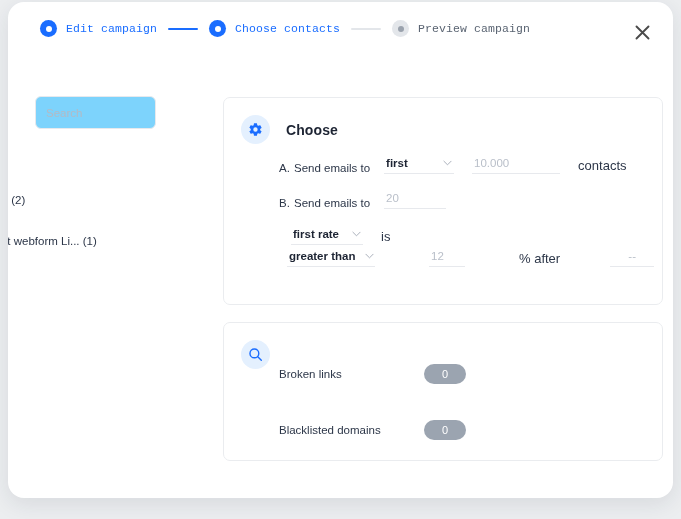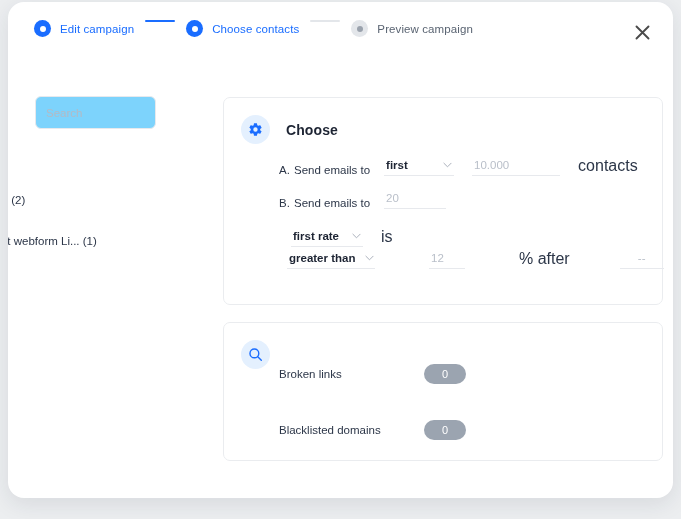--- a/index.html
+++ b/index.html
@@ -23,23 +23,25 @@
     height: 496px;
     background: #ffffff;
     border-radius: 16px;
     box-shadow: 0 6px 22px rgba(25,35,60,.10);
     overflow: hidden;
   }
 
   
   .stepper {
     position: absolute;
-    left: 26px;
+    left: 32px;
     top: 18px;
     display: flex;
+    align-items: center;
+    font-family: Liberation Mono, monospace;
   }
   .step { display: flex; align-items: center; }
   .step-dot {
     width: 17px; height: 17px;
     border-radius: 50%;
     display: flex; align-items: center; justify-content: center;
     flex: 0 0 auto;
   }
   .step-dot.active {
     background: #1a6dff;
@@ -200,21 +202,21 @@
 
   .f-first   { width: 70px; margin-left: 14px; }
   .f-amount  { width: 88px; margin-left: 12px; }
   .f-twenty  { width: 62px; margin-left: 14px; }
   .f-openrate{ width: 72px; margin-left: 12px; }
   .f-greater { width: 88px; }
   .f-percent { width: 36px; margin-left: 12px; }
   .f-dash    { width: 44px; margin-left: 14px; justify-content: center; }
   .f-minutes { width: 72px; margin-left: 14px; }
 
-  .suffix { margin-left: 12px; color: #2c3648; font-size: 16px; padding-bottom: 1px; }
+  .suffix { margin-left: 12px; color: #2c3648; font-size: 13px; padding-bottom: 1px; }
   .inline-text { color: #2c3648; font-size: 11.5px; padding-bottom: 1px; }
 
   
   .tr-row {
     position: absolute;
     display: flex;
     align-items: center;
   }
   .tr-row-1 { left: 55px; top: 41px; }
   .tr-row-2 { left: 55px; top: 97px; }

